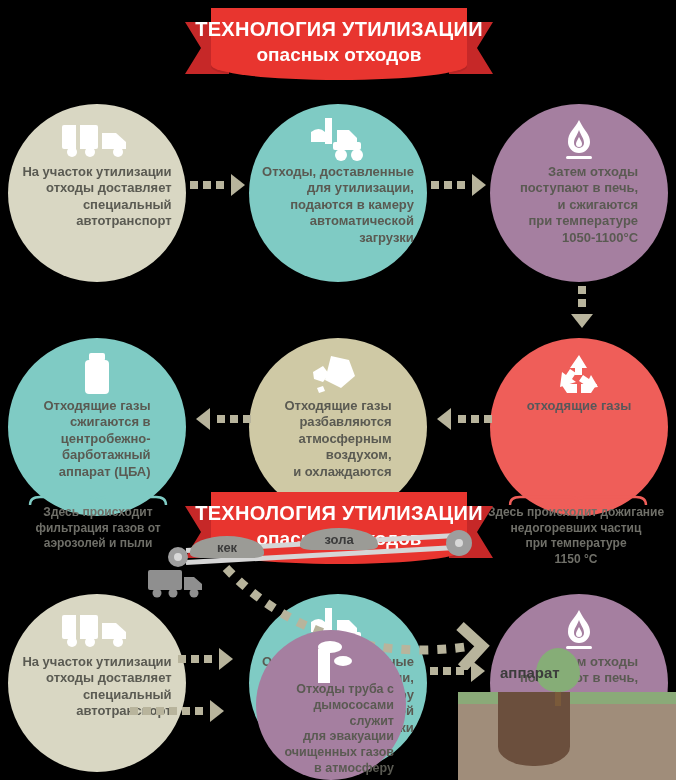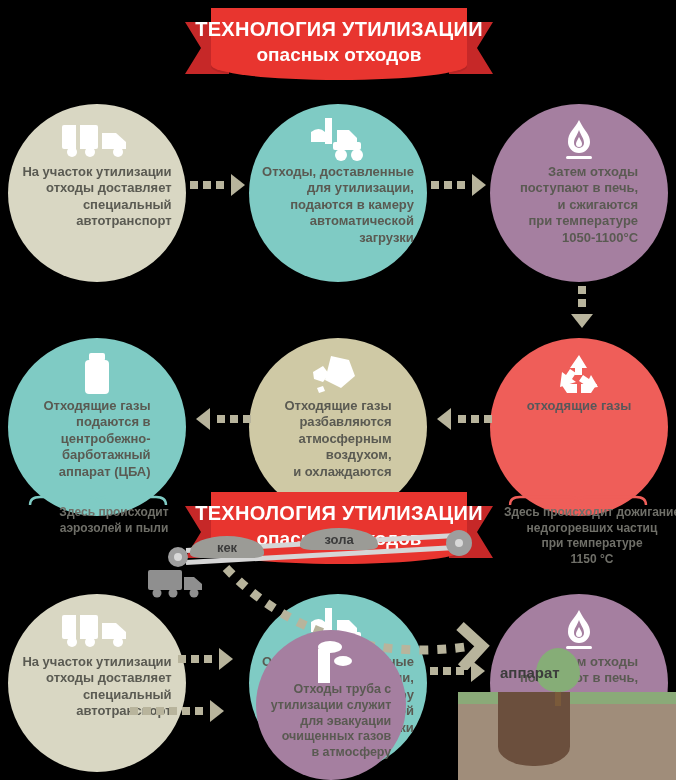--- a/index.html
+++ b/index.html
@@ -24,21 +24,21 @@
         align-items:center;justify-content:flex-start;text-align:right;box-sizing:border-box;}
   .circ .ico{margin-top:14px;height:46px;display:flex;align-items:center;justify-content:center;}
   .circ .txt{padding:0 12px;font-size:13px;font-weight:bold;line-height:1.26;color:#5a5a52;}
   .circ.purple .txt,.circ.red .txt{color:#5c5c58;}
   .circ.red .txt{color:#57585a;}
 
   
   .brace{position:absolute;height:12px;}
   .brace svg{display:block;}
   .cap{position:absolute;text-align:center;font-size:12px;font-weight:bold;
-       line-height:1.3;color:#6f6f68;padding-left:16px;}
+       line-height:1.3;color:#6f6f68;}
 
   
   .dots{position:absolute;display:flex;align-items:center;gap:5px;}
   .dots i{display:block;width:8px;height:8px;background:#b8b49c;}
   .dots .head{width:0;height:0;border-top:11px solid transparent;border-bottom:11px solid transparent;
               border-left:14px solid #b8b49c;margin-left:2px;}
   .dots .head.left{border-left:0;border-right:14px solid #b8b49c;margin-left:0;margin-right:2px;}
   .dots.vert{flex-direction:column;}
   .dots.vert .head{border-left:11px solid transparent;border-right:11px solid transparent;
                    border-top:14px solid #b8b49c;border-bottom:0;margin:2px 0 0 0;}
@@ -206,34 +206,35 @@
 
   <div class="circ" style="left:8px;top:338px;width:178px;height:178px;background:#7fcbc4;">
     <div class="ico">
       <svg width="34" height="44" viewBox="0 0 34 44">
         <rect x="9" y="0" width="16" height="8" rx="2" fill="#fff"></rect>
         <rect x="5" y="7" width="24" height="34" rx="4" fill="#fff"></rect>
       </svg>
     </div>
     <div class="txt">
       <div>Отходящие газы</div>
-      <div>подаются в</div>
+      <div>сжигаются в</div>
       <div>центробежно-</div>
       <div>барботажный</div>
       <div>аппарат (ЦБА)</div>
     </div>
   </div>
 
   <div class="brace" style="left:28px;top:494px;width:140px;">
     <svg width="140" height="12" viewBox="0 0 140 12">
       <path d="M2 11 q0 -8 10 -8 h50 q8 0 8 6 q0 -6 8 -6 h50 q10 0 10 8" fill="none" stroke="#7fcbc4" stroke-width="2.4"></path>
     </svg>
   </div>
   <div class="cap" style="left:0px;top:505px;width:196px;">
     <div>Здесь происходит</div>
+    <div>фильтрация газов от</div>
     <div>аэрозолей и пыли</div>
   </div>
 
   <div class="brace" style="left:508px;top:494px;width:140px;">
     <svg width="140" height="12" viewBox="0 0 140 12">
       <path d="M2 11 q0 -8 10 -8 h50 q8 0 8 6 q0 -6 8 -6 h50 q10 0 10 8" fill="none" stroke="#ef5e59" stroke-width="2.4"></path>
     </svg>
   </div>
   <div class="cap" style="left:476px;top:505px;width:200px;">
     <div>Здесь происходит дожигание</div>
@@ -364,21 +365,21 @@
   <div class="circ" style="left:256px;top:630px;width:150px;height:150px;background:#a57fa0;">
     <div class="ico" style="margin-top:10px;height:42px;">
       <svg width="42" height="44" viewBox="0 0 42 44">
         <rect x="8" y="10" width="12" height="34" fill="#fff"></rect>
         <ellipse cx="20" cy="8" rx="12" ry="6" fill="#fff"></ellipse>
         <ellipse cx="33" cy="22" rx="9" ry="5" fill="#fff"></ellipse>
       </svg>
     </div>
     <div class="txt" style="font-size:12.5px;">
       <div>Отходы труба с</div>
-      <div>утилизации служит</div>
+      <div>дымососами служит</div>
       <div>для эвакуации</div>
       <div>очищенных газов</div>
       <div>в атмосферу</div>
     </div>
   </div>
 
   <div style="position:absolute;left:458px;top:684px;width:218px;height:96px;">
     <div class="ground" style="left:0;top:14px;width:218px;height:82px;position:absolute;"></div>
     <div class="grass" style="left:0;top:8px;width:218px;height:12px;position:absolute;"></div>
     <div class="pit" style="left:40px;top:8px;width:72px;height:74px;position:absolute;"></div>

